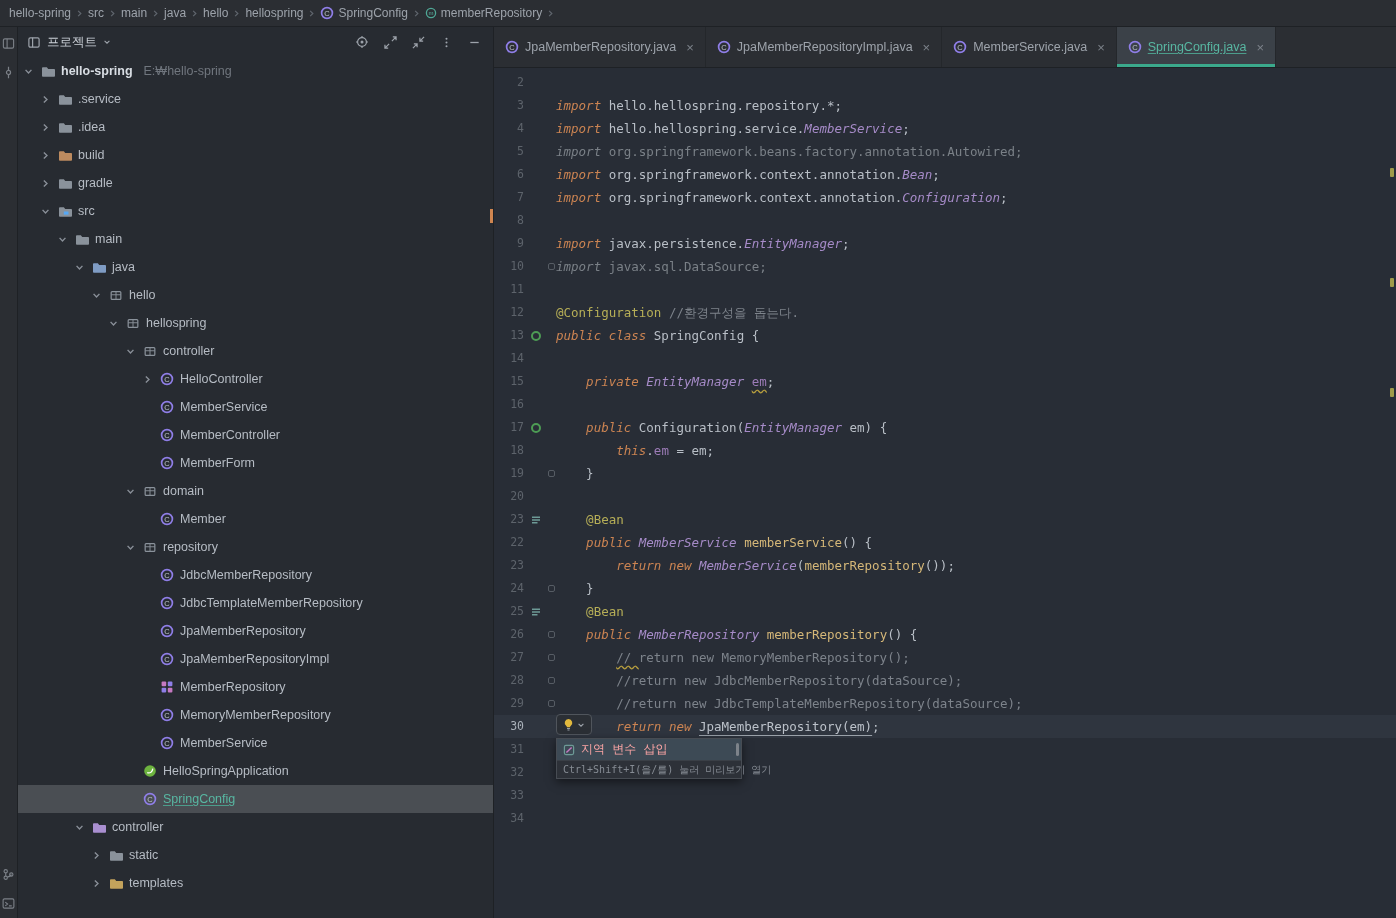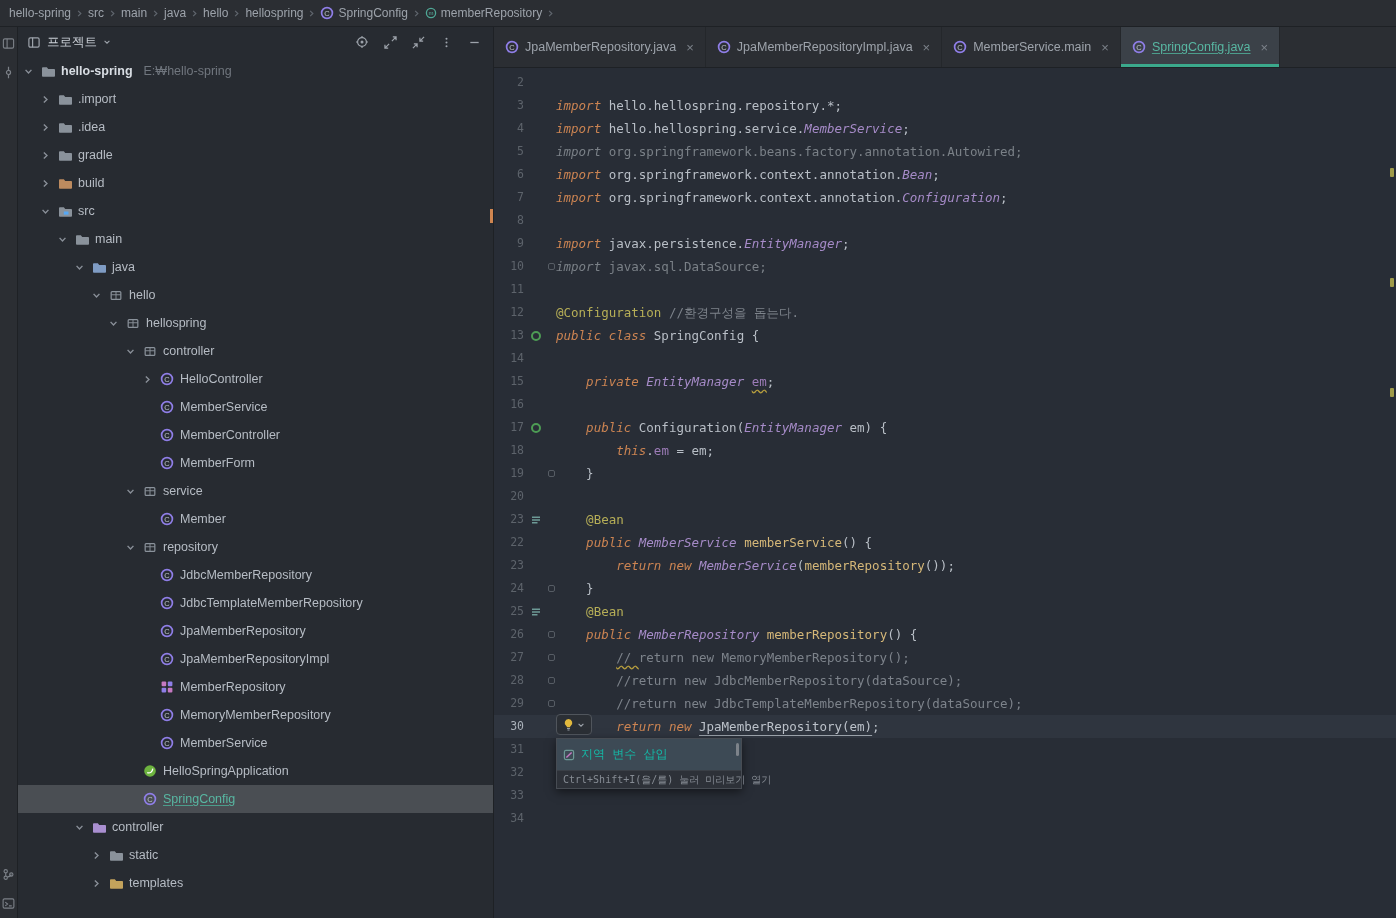--- a/index.html
+++ b/index.html
@@ -49,21 +49,21 @@
 .seg-ann{color:#b6ae57}
 .seg-meth{color:#d5b778}
 .seg-cmt{color:#7d838b;}
 .seg-fld{color:#9d7cb8}
 .seg-warn{text-decoration-line:underline;text-decoration-style:wavy;text-decoration-color:#b89f3e;text-underline-offset:3px;text-decoration-skip-ink:none}
 .seg-mark{color:#bcc2ca;text-decoration-line:underline;text-decoration-color:#9aa1a9;text-underline-offset:4px}
 .fold-mark{width:7px;height:7px;border:1px solid #565c64;border-radius:2px;display:inline-block}
 
 .bulb{position:absolute;left:62px;top:646px;width:36px;height:21px;background:#2b2f35;border:1px solid #50555c;border-radius:4px;display:flex;align-items:center;justify-content:center;gap:3px;z-index:6;cursor:default}
 .intent{position:absolute;left:62px;top:670px;width:186px;background:#2d3138;border:1px solid #474c53;box-shadow:0 3px 9px rgba(0,0,0,.5);z-index:6}
-.intent-row{height:31px;display:flex;align-items:center;gap:6px;padding:0 6px;background:#3d4a55;color:#14b8a6;font-size:12px;position:relative;cursor:default}
+.intent-row{height:21px;display:flex;align-items:center;gap:6px;padding:0 6px;background:#3d4a55;color:#fca5a5;font-size:12px;position:relative;cursor:default}
 .intent-row .nub{position:absolute;right:2px;top:4px;width:3px;height:13px;background:#7d838a;border-radius:2px}
 .intent-hint{height:18px;display:flex;align-items:center;padding:0 6px;color:#868c94;font-size:10px;background:#2d3138;border-top:1px solid #3a3f46;white-space:nowrap}
 
 .emark{position:absolute;right:2px;width:4px;height:9px;border-radius:1px;background:#a09b49;z-index:4}
 .panel-mark{position:absolute;left:490px;top:182px;width:3px;height:14px;background:#cf8550;z-index:3}
 </style>
 </head>
 <body>
 
 <div class="topbar">
@@ -241,21 +241,21 @@
           <span class="chev">
             <svg width="11" height="11" viewBox="0 0 12 12">
               <path d="M4.2 2.8l3.4 3.2-3.4 3.2" fill="none" stroke="#8a9099" stroke-width="1.5"></path>
             </svg>
           </span>
           <span class="icn ">
             <svg width="15" height="13" viewBox="0 0 16 14">
               <path d="M1 3.2c0-.5.4-.9.9-.9h4.3l1.5 1.9h6.4c.5 0 .9.4.9.9v6.7c0 .5-.4.9-.9.9H1.9c-.5 0-.9-.4-.9-.9z" fill="#8a929b"></path>
             </svg>
           </span>
-          <span class="">.import</span>
+          <span class="">.service</span>
         </div>
         <div class="trow" style="padding-left:21px">
           <span class="chev">
             <svg width="11" height="11" viewBox="0 0 12 12">
               <path d="M4.2 2.8l3.4 3.2-3.4 3.2" fill="none" stroke="#8a9099" stroke-width="1.5"></path>
             </svg>
           </span>
           <span class="icn ">
             <svg width="15" height="13" viewBox="0 0 16 14">
               <path d="M1 3.2c0-.5.4-.9.9-.9h4.3l1.5 1.9h6.4c.5 0 .9.4.9.9v6.7c0 .5-.4.9-.9.9H1.9c-.5 0-.9-.4-.9-.9z" fill="#8a929b"></path>
@@ -264,37 +264,37 @@
           <span class="">.idea</span>
         </div>
         <div class="trow" style="padding-left:21px">
           <span class="chev">
             <svg width="11" height="11" viewBox="0 0 12 12">
               <path d="M4.2 2.8l3.4 3.2-3.4 3.2" fill="none" stroke="#8a9099" stroke-width="1.5"></path>
             </svg>
           </span>
           <span class="icn ">
             <svg width="15" height="13" viewBox="0 0 16 14">
+              <path d="M1 3.2c0-.5.4-.9.9-.9h4.3l1.5 1.9h6.4c.5 0 .9.4.9.9v6.7c0 .5-.4.9-.9.9H1.9c-.5 0-.9-.4-.9-.9z" fill="#bd8b5f"></path>
+            </svg>
+          </span>
+          <span class="">build</span>
+        </div>
+        <div class="trow" style="padding-left:21px">
+          <span class="chev">
+            <svg width="11" height="11" viewBox="0 0 12 12">
+              <path d="M4.2 2.8l3.4 3.2-3.4 3.2" fill="none" stroke="#8a9099" stroke-width="1.5"></path>
+            </svg>
+          </span>
+          <span class="icn ">
+            <svg width="15" height="13" viewBox="0 0 16 14">
               <path d="M1 3.2c0-.5.4-.9.9-.9h4.3l1.5 1.9h6.4c.5 0 .9.4.9.9v6.7c0 .5-.4.9-.9.9H1.9c-.5 0-.9-.4-.9-.9z" fill="#8a929b"></path>
             </svg>
           </span>
           <span class="">gradle</span>
-        </div>
-        <div class="trow" style="padding-left:21px">
-          <span class="chev">
-            <svg width="11" height="11" viewBox="0 0 12 12">
-              <path d="M4.2 2.8l3.4 3.2-3.4 3.2" fill="none" stroke="#8a9099" stroke-width="1.5"></path>
-            </svg>
-          </span>
-          <span class="icn ">
-            <svg width="15" height="13" viewBox="0 0 16 14">
-              <path d="M1 3.2c0-.5.4-.9.9-.9h4.3l1.5 1.9h6.4c.5 0 .9.4.9.9v6.7c0 .5-.4.9-.9.9H1.9c-.5 0-.9-.4-.9-.9z" fill="#bd8b5f"></path>
-            </svg>
-          </span>
-          <span class="">build</span>
         </div>
         <div class="trow" style="padding-left:21px">
           <span class="chev">
             <svg width="11" height="11" viewBox="0 0 12 12">
               <path d="M2.8 4.2l3.2 3.4 3.2-3.4" fill="none" stroke="#8a9099" stroke-width="1.5"></path>
             </svg>
           </span>
           <span class="icn ">
             <svg width="15" height="13" viewBox="0 0 16 14">
               <path d="M1 3.2c0-.5.4-.9.9-.9h4.3l1.5 1.9h6.4c.5 0 .9.4.9.9v6.7c0 .5-.4.9-.9.9H1.9c-.5 0-.9-.4-.9-.9z" fill="#8a929b"></path>
@@ -420,21 +420,21 @@
             <svg width="11" height="11" viewBox="0 0 12 12">
               <path d="M2.8 4.2l3.2 3.4 3.2-3.4" fill="none" stroke="#8a9099" stroke-width="1.5"></path>
             </svg>
           </span>
           <span class="icn ">
             <svg width="14" height="13" viewBox="0 0 14 14">
               <rect x="1.8" y="2.8" width="10.4" height="8.4" rx="1" fill="none" stroke="#8a929b" stroke-width="1.3"></rect>
               <path d="M1.8 6.2h10.4M7 2.8v8.4" stroke="#8a929b" stroke-width="1"></path>
             </svg>
           </span>
-          <span class="">service</span>
+          <span class="">domain</span>
         </div>
         <div class="trow" style="padding-left:123px">
           <span class="chev"></span>
           <span class="icn ">
             <svg width="14" height="14" viewBox="0 0 14 14">
               <circle cx="7" cy="7" r="5.4" fill="none" stroke="#8f7ee7" stroke-width="1.7"></circle>
               <text x="7" y="9.8" text-anchor="middle" font-size="7.5" fill="#c2c8d0" font-family="Liberation Sans, sans-serif">C</text>
             </svg>
           </span>
           <span class="">Member</span>
@@ -609,21 +609,21 @@
           <span class="">JpaMemberRepositoryImpl.java</span>
           <span class="close">×</span>
         </div>
         <div class="tab">
           <span class="icn ">
             <svg width="14" height="14" viewBox="0 0 14 14">
               <circle cx="7" cy="7" r="5.4" fill="none" stroke="#8f7ee7" stroke-width="1.7"></circle>
               <text x="7" y="9.8" text-anchor="middle" font-size="7.5" fill="#c2c8d0" font-family="Liberation Sans, sans-serif">C</text>
             </svg>
           </span>
-          <span class="">MemberService.main</span>
+          <span class="">MemberService.java</span>
           <span class="close">×</span>
         </div>
         <div class="tab active">
           <span class="icn ">
             <svg width="14" height="14" viewBox="0 0 14 14">
               <circle cx="7" cy="7" r="5.4" fill="none" stroke="#8f7ee7" stroke-width="1.7"></circle>
               <text x="7" y="9.8" text-anchor="middle" font-size="7.5" fill="#c2c8d0" font-family="Liberation Sans, sans-serif">C</text>
             </svg>
           </span>
           <span class="accent">SpringConfig.java</span>

